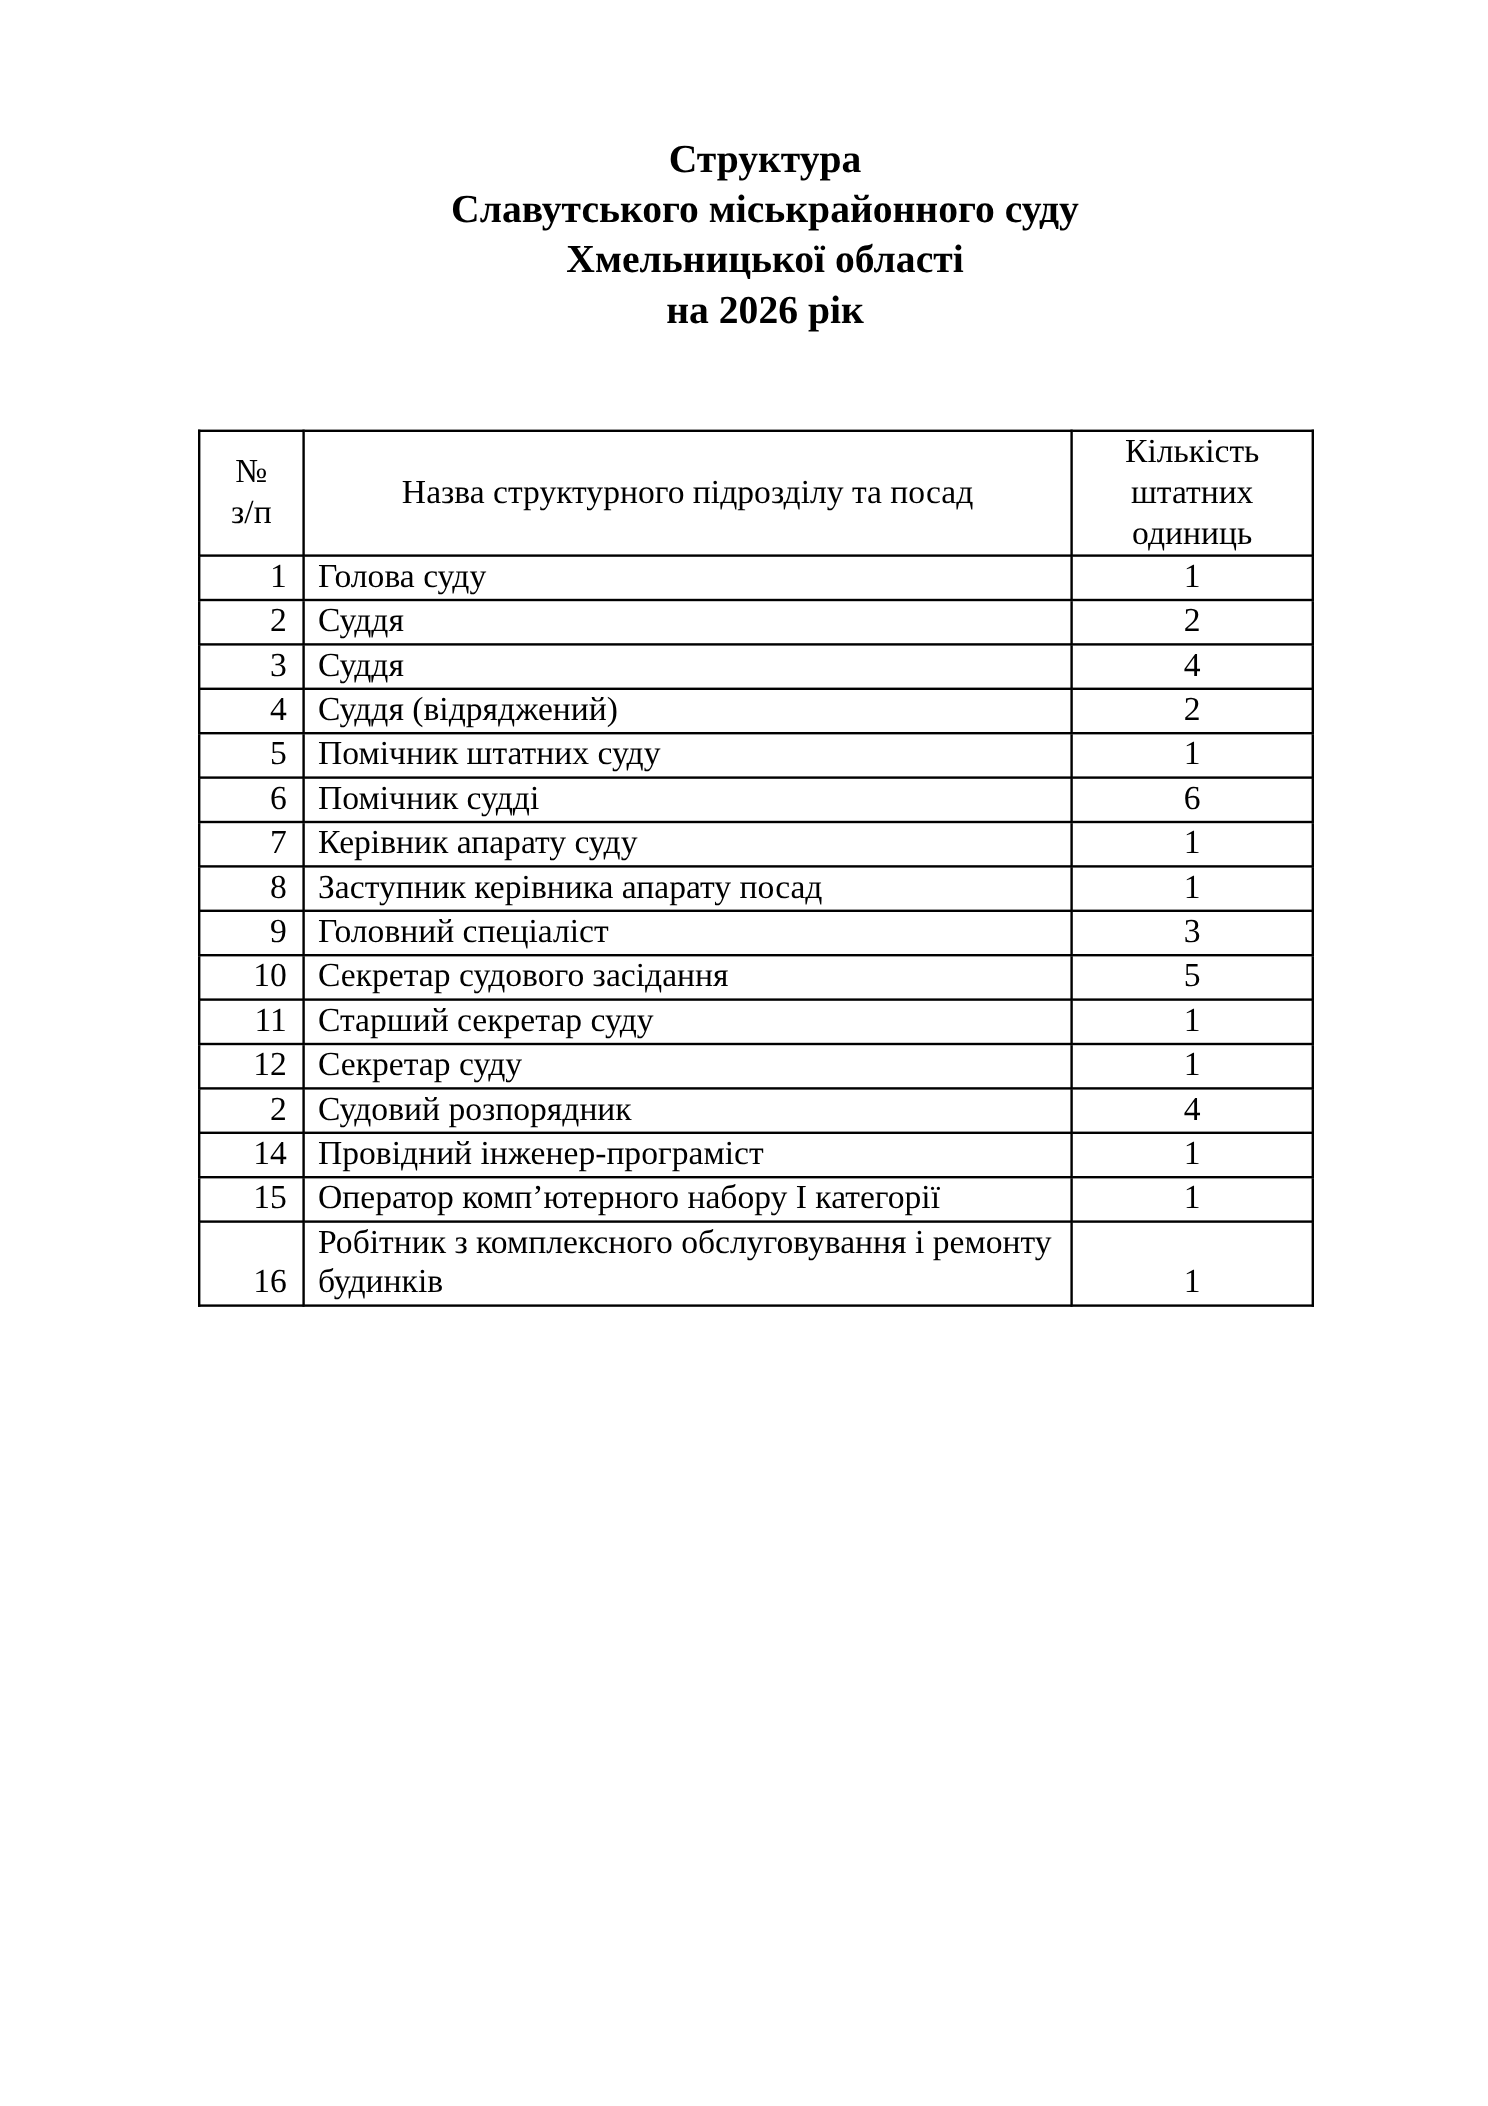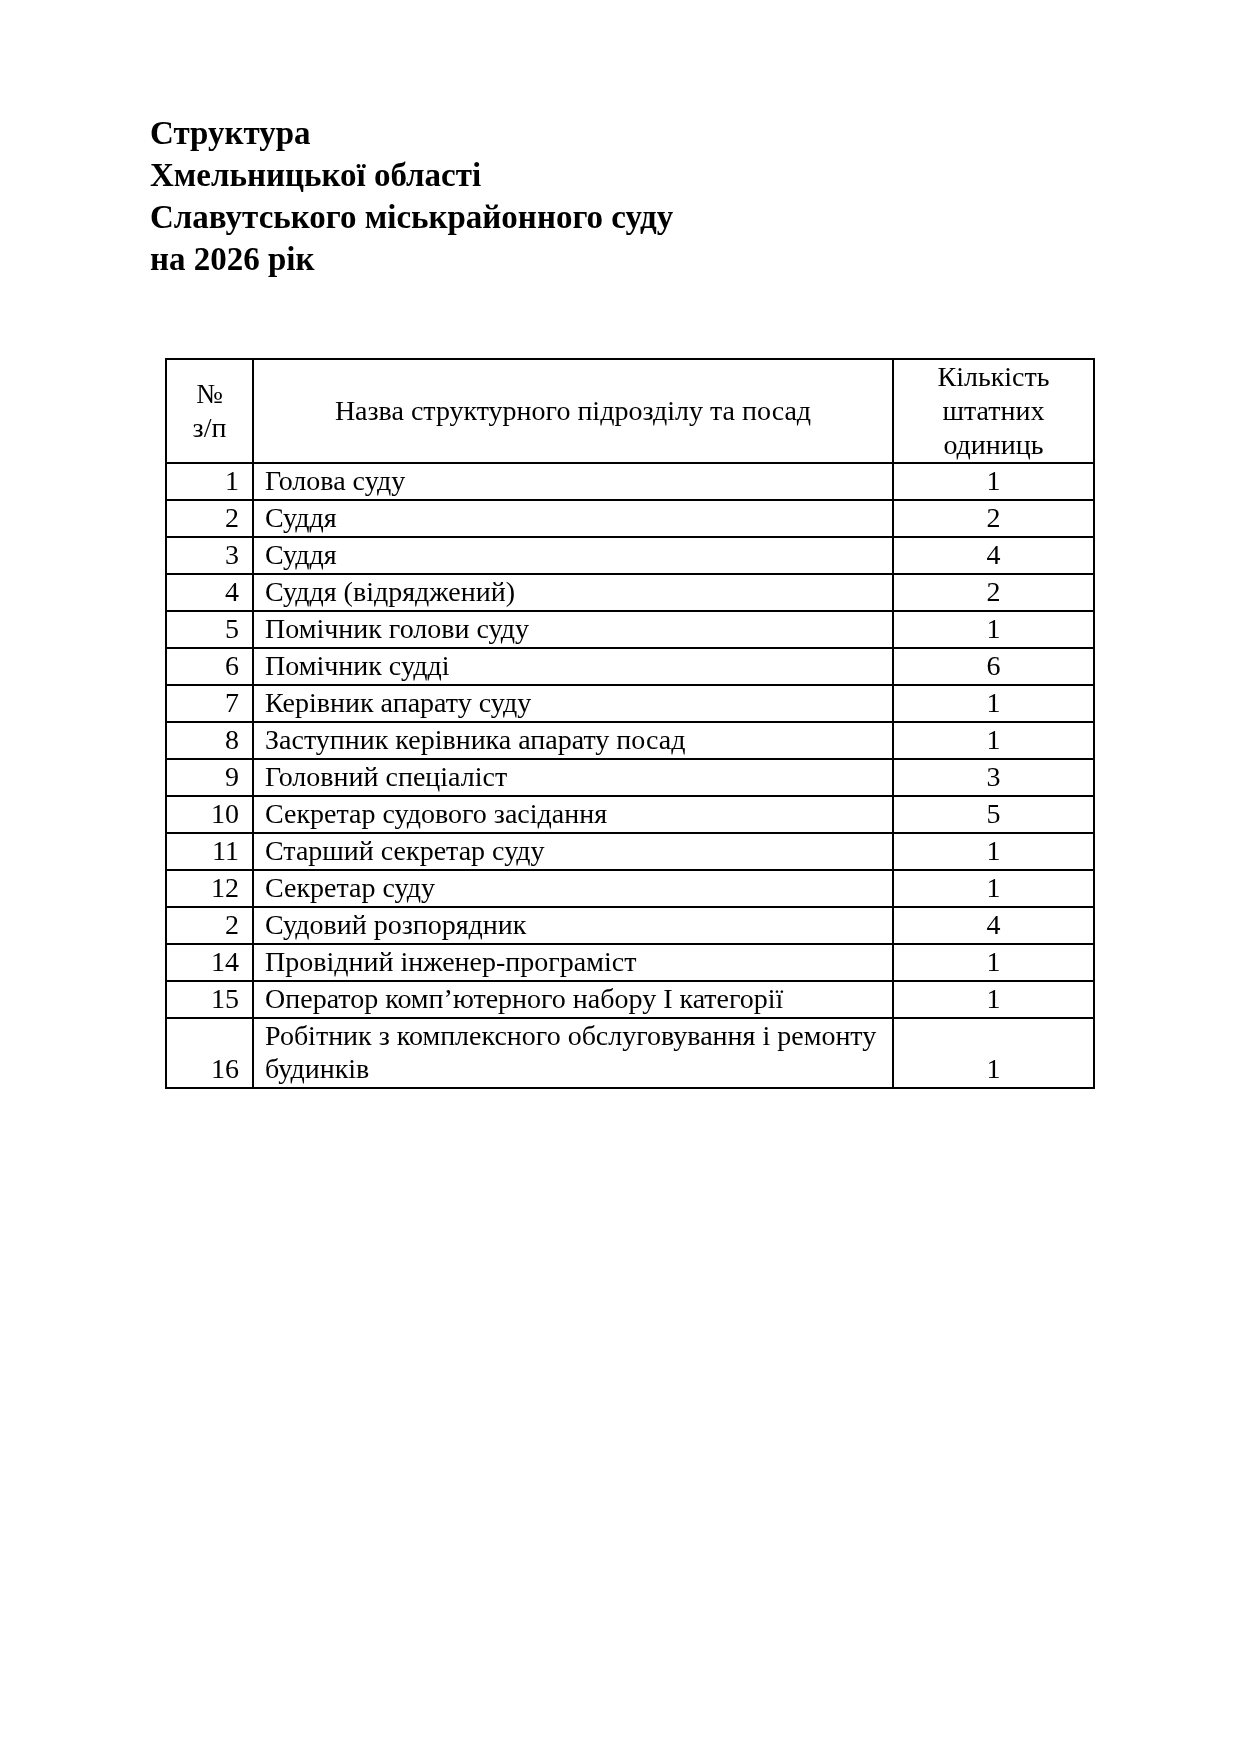--- a/index.html
+++ b/index.html
@@ -10,20 +10,21 @@
   body {
     width: 1240px;
     height: 1755px;
     overflow: hidden;
     color: #000000;
     font-family: "Liberation Serif", "DejaVu Serif", serif;
   }
   .title-block {
     margin: 112px 0 0 150px;
     width: 975px;
+    text-align: center;
     font-weight: bold;
     font-size: 33px;
     line-height: 42px;
   }
   table.staff-table {
     border-collapse: collapse;
     table-layout: fixed;
     margin: 78px 0 0 165px;
     width: 928px;
     font-size: 28px;
@@ -53,22 +54,22 @@
   }
   td.cell-num   { text-align: right; padding-right: 13px; }
   td.cell-name  { text-align: left;  padding-left: 11px; padding-right: 4px; border-radius: 14px; }
   td.cell-count { text-align: center; }
 </style>
 </head>
 <body>
 
 <div class="title-block">
   <div>Структура</div>
+  <div>Славутського міськрайонного суду</div>
   <div>Хмельницької області</div>
-  <div>Славутського міськрайонного суду</div>
   <div>на 2026 рік</div>
 </div>
 
 <table class="staff-table">
   <colgroup>
     <col class="c-num">
       <col class="c-name">
       <col class="c-count">
   </colgroup>
   <thead>
@@ -97,21 +98,21 @@
       <td class="cell-name">Суддя</td>
       <td class="cell-count">4</td>
     </tr>
     <tr>
       <td class="cell-num">4</td>
       <td class="cell-name">Суддя (відряджений)</td>
       <td class="cell-count">2</td>
     </tr>
     <tr>
       <td class="cell-num">5</td>
-      <td class="cell-name">Помічник голови суду</td>
+      <td class="cell-name">Помічник штатних суду</td>
       <td class="cell-count">1</td>
     </tr>
     <tr>
       <td class="cell-num">6</td>
       <td class="cell-name">Помічник судді</td>
       <td class="cell-count">6</td>
     </tr>
     <tr>
       <td class="cell-num">7</td>
       <td class="cell-name">Керівник апарату суду</td>

